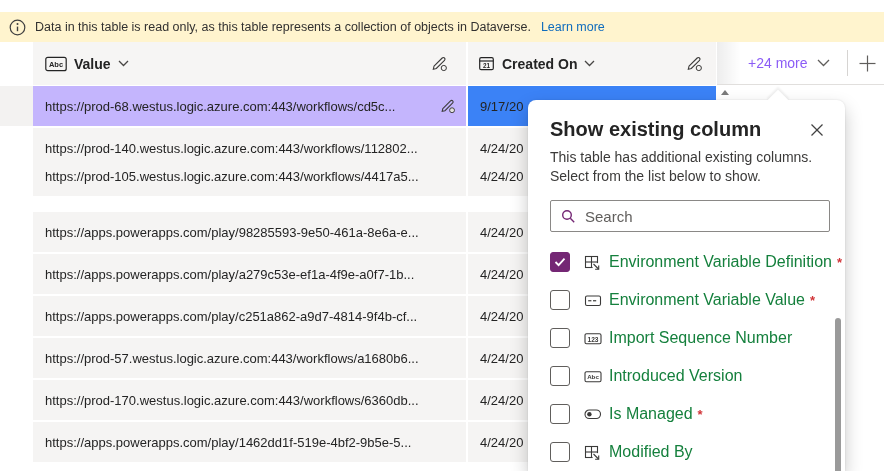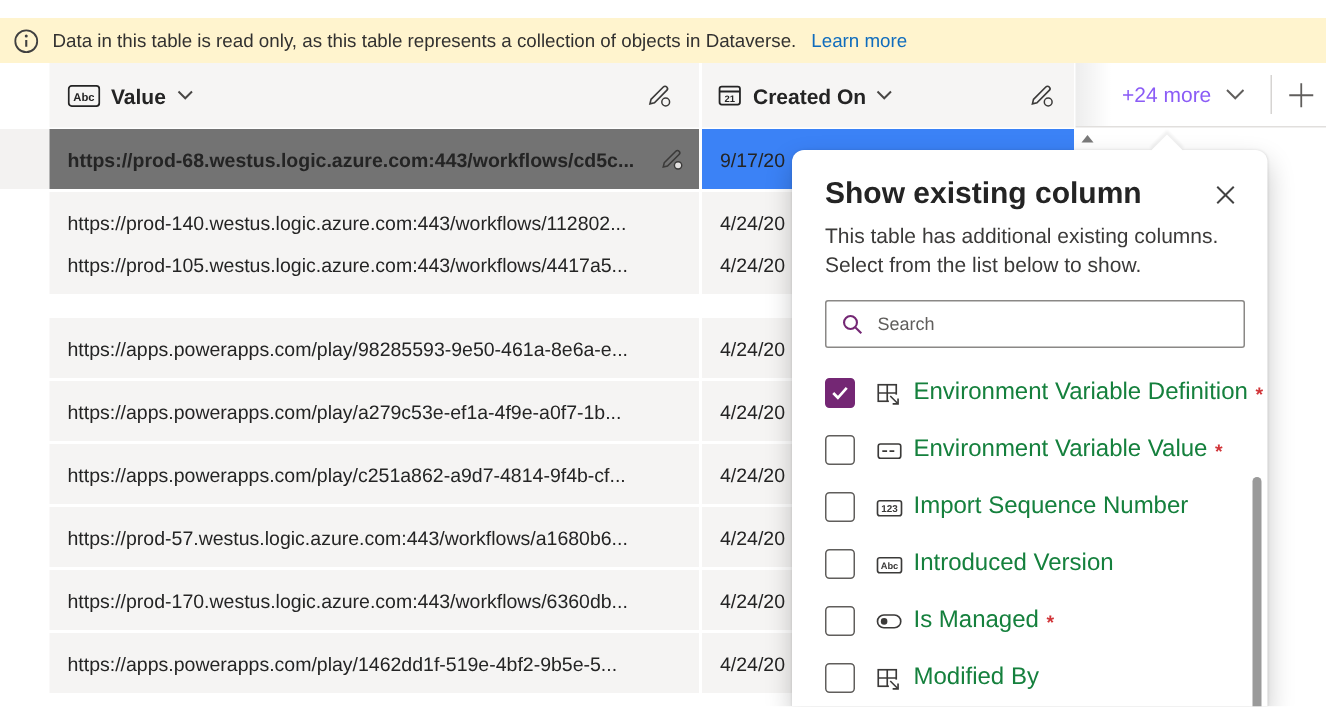--- a/index.html
+++ b/index.html
@@ -36,21 +36,21 @@
 
   
   .row { position:absolute; left:0; width:716px; height:40px; }
   .row-gutter { position:absolute; left:0; top:0; width:33px; height:40px; background:#fff; }
   .cell-value { position:absolute; left:33px; top:0; width:433px; height:40px; background:#f5f4f3;
                 display:flex; align-items:center; padding-left:12px; overflow:hidden; }
   .cell-date  { position:absolute; left:468px; top:0; width:248px; height:40px; background:#f5f4f3;
                 display:flex; align-items:center; padding-left:12px; overflow:hidden; }
   .cell-text { font-size:13px; color:#242424; white-space:nowrap; }
   .row.selected .row-gutter { background:#f3f2f1; }
-  .row.selected .cell-value { background:#737373;font-weight:bold; }
+  .row.selected .cell-value { background:#c4b5fd; }
   .row.selected .cell-date  { background:#3b82f6; }
   .row-pencil { position:absolute; right:10px; top:12px; color:#3b3a39; display:flex; }
 
   
   .grid-scroll-arrow { position:absolute; left:721px; top:90px; width:0; height:0;
     border-left:4px solid transparent; border-right:4px solid transparent;
     border-bottom:5px solid #7a7a7a; }
 
   
   .flyout { position:absolute; left:528px; top:100px; width:317px; height:371px;
@@ -61,21 +61,21 @@
                  background:#fff; transform:rotate(45deg);
                  box-shadow:-2px -2px 2px rgba(0,0,0,0.06); }
   .flyout-title { font-size:20px; font-weight:bold; color:#242424; line-height:26px; width:250px; }
   .flyout-close { position:absolute; top:19px; right:17px; width:22px; height:22px;
                   display:flex; align-items:center; justify-content:center;
                   color:#424242; cursor:pointer; }
   .flyout-desc { margin-top:6px; width:282px; font-size:14px; color:#3b3a39; line-height:19px; }
 
   .search-box { margin-top:14px; width:280px; height:32px; border:1px solid #8a8886;
                 border-radius:2px; display:flex; align-items:center; padding-left:10px; background:#fff; }
-  .search-box input { border:none; outline:none; margin-left:9px; flex:1; font-size:12px;
+  .search-box input { border:none; outline:none; margin-left:9px; flex:1; font-size:15px;
                       color:#404040; background:transparent; font-family:"Liberation Sans",sans-serif; }
   .search-box input::placeholder { color:#605e5c; }
   .search-icon { color:#742774; display:flex; }
 
   .col-list { margin-top:11px; }
   .col-item { height:38px; display:flex; align-items:center; cursor:pointer; }
   .cb { width:20px; height:20px; border:1px solid #605e5c; border-radius:3px; background:#fff;
         flex:none; display:flex; align-items:center; justify-content:center; }
   .cb.checked { background:#742774; border-color:#742774; }
   .item-icon { margin:0 7px 0 14px; color:#3b3a39; display:flex; flex:none; }

